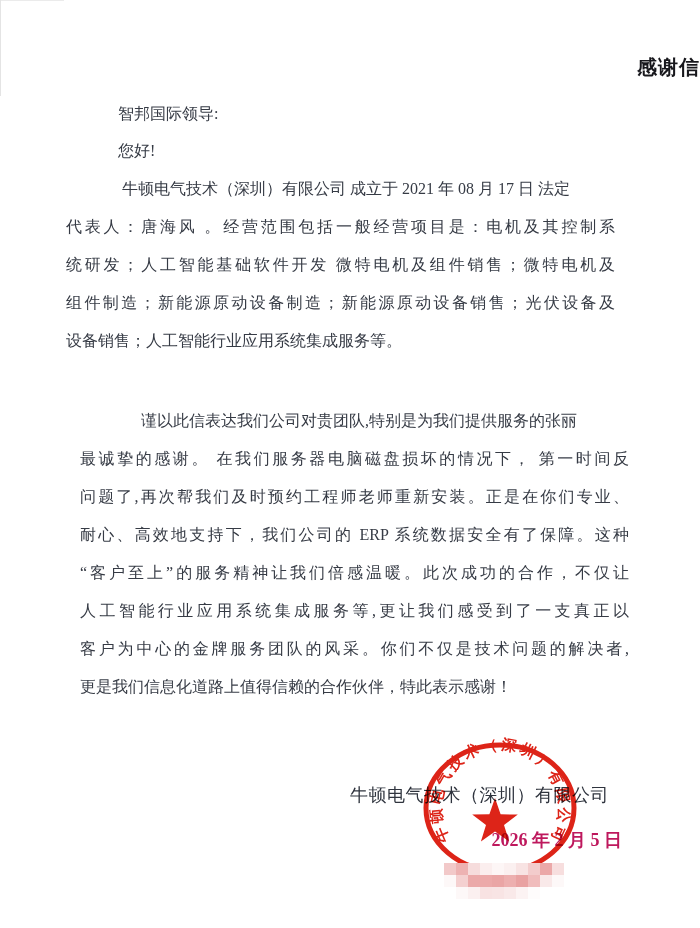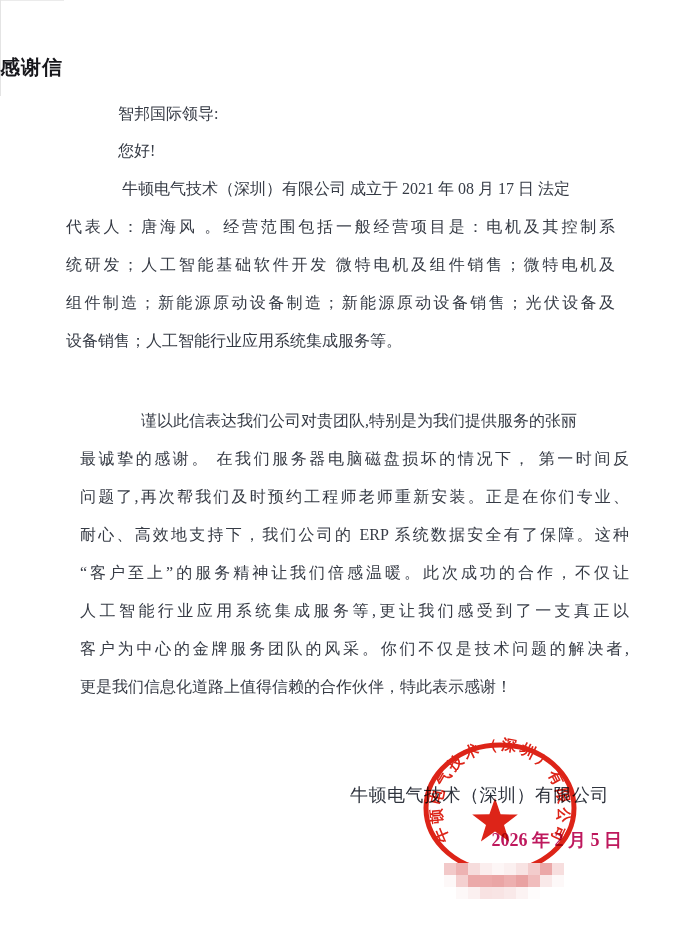--- a/index.html
+++ b/index.html
@@ -12,21 +12,21 @@
     position:relative;width:700px;height:928px;
     background:#ffffff;overflow:hidden;
     color:#363b45;
   }
   
   .edge-v{position:absolute;left:0;top:0;width:1px;height:96px;background:#d9d9d9;opacity:.7;}
   .edge-h{position:absolute;left:0;top:0;width:64px;height:1px;background:#e2e2e2;opacity:.7;}
 
   .title{
     position:absolute;left:0;top:54px;width:700px;
-    text-align:left;font-size:20px;font-weight:900;
+    text-align:right;font-size:20px;font-weight:900;
     color:#17171c;letter-spacing:1px;
   }
   .block{position:absolute;left:66px;width:549px;font-size:16px;}
   .line{height:38px;line-height:38px;white-space:nowrap;}
   .just{
     white-space:normal;overflow:hidden;
     text-align:justify;text-align-last:justify;
     -moz-text-align-last:justify;
   }
   .salutation{top:95px;}

